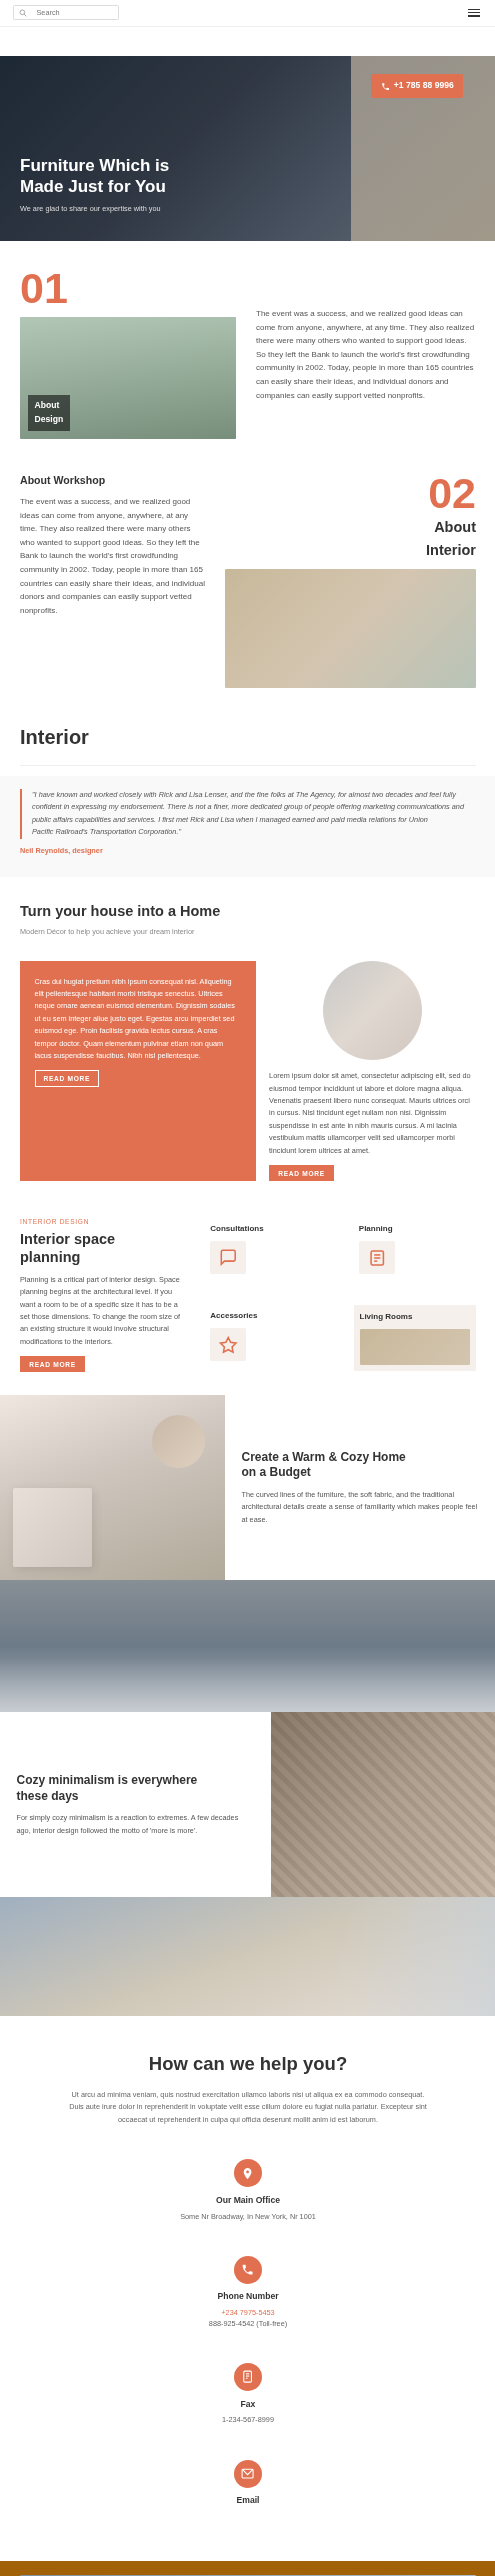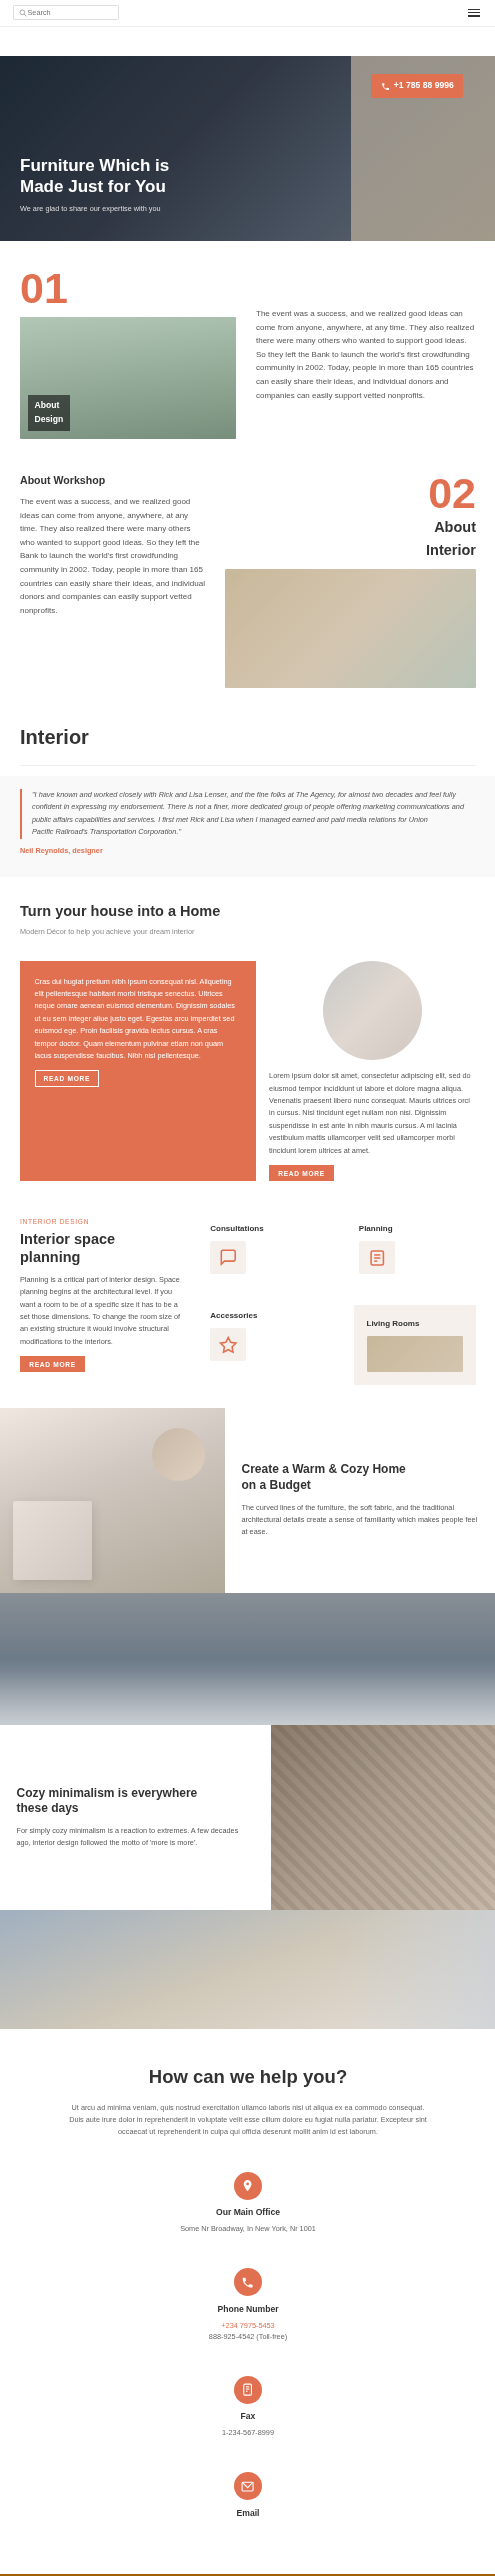--- a/index.html
+++ b/index.html
@@ -2,21 +2,21 @@
 <html style="font-size:10.6px"><head>
   <meta charset="utf-8">
   <style>
     * { margin: 0; padding: 0; box-sizing: border-box; }
     body { font-family: Arial, sans-serif; width: 496px; background: #fff; color: #333; font-size: 8.6px; line-height: 1.6; }
   </style>
 </head>
 <body>
 
 <header style="display:flex; justify-content:space-between; align-items:center; padding:5.3px 13.2px; border-bottom:0.7px solid #eee; background:#fff;">
-  <div style="display:flex; align-items:center; border:0.7px solid #ddd; padding:2px 5.3px; border-radius:1.3px; width:106px; gap:0;">
+  <div style="display:flex; align-items:center; border:0.7px solid #ddd; padding:2px 5.3px; border-radius:1.3px; width:106px; gap:9px;">
     <svg width="8" height="8" viewBox="0 0 24 24" fill="#999">
         <circle cx="10" cy="10" r="7" fill="none" stroke="#999" stroke-width="2.5"></circle>
         <line x1="15" y1="15" x2="22" y2="22" stroke="#999" stroke-width="2.5"></line>
       </svg>
     <input type="text" style="border: none; outline: none; font-size: 7.3px; width: 73px;" placeholder="Search">
   </div>
   <div style="display:flex; flex-direction:column; gap:2px; cursor:pointer; padding:2.6px;">
     <span style="width:12px; height:1.3px; background:#333; display:block;"></span>
     <span style="width:12px; height:1.3px; background:#333; display:block;"></span>
     <span style="width:12px; height:1.3px; background:#333; display:block;"></span>
@@ -128,21 +128,21 @@
 
     <div style="padding:5.3px;">
       <p style="font-size:8px; font-weight:bold; margin-bottom:5.3px;">Accessories</p>
       <div style="width:36px; height:33px; background:#f5f0eb; border-radius:2px; display:flex; align-items:center; justify-content:center;">
         <svg width="18.5" height="18.5" viewBox="0 0 24 24" fill="#e07050">
             <polygon points="12,2 15.09,8.26 22,9.27 17,14.14 18.18,21.02 12,17.77 5.82,21.02 7,14.14 2,9.27 8.91,8.26" fill="none" stroke="#e07050" stroke-width="2"></polygon>
           </svg>
       </div>
     </div>
 
-    <div style="padding:13px; background:#f5f0eb; border-radius:1.3px;">
+    <div style="padding:6px; background:#f5f0eb; border-radius:1.3px;">
       <p style="font-size:8px; font-weight:bold; margin-bottom:5.3px;">Living Rooms</p>
       <div style="width:100%; height:36px; background:linear-gradient(135deg, #c8b89a, #d4c5b0); border-radius:1.3px;"></div>
     </div>
   </div>
 </div>
 
 <div style="display:flex;">
   <div style="width:225px; height:185px; background:linear-gradient(160deg, #f0e8e0 0%, #d0c8c0 40%, #b0a898 100%); flex-shrink:0; overflow:hidden; position:relative;">
     <div style="position:absolute; bottom:13.2px; left:13.2px; width:79px; height:79px; background:linear-gradient(135deg, #e8e0d8, #d0c8c0); border-radius:2px; box-shadow: 2px 2px 10px rgba(0,0,0,0.1);"></div>
     <div style="position:absolute; top:20px; right:20px; width:53px; height:53px; background:linear-gradient(135deg, #c8b8a8, #e0d0c0); border-radius:50%;"></div>

